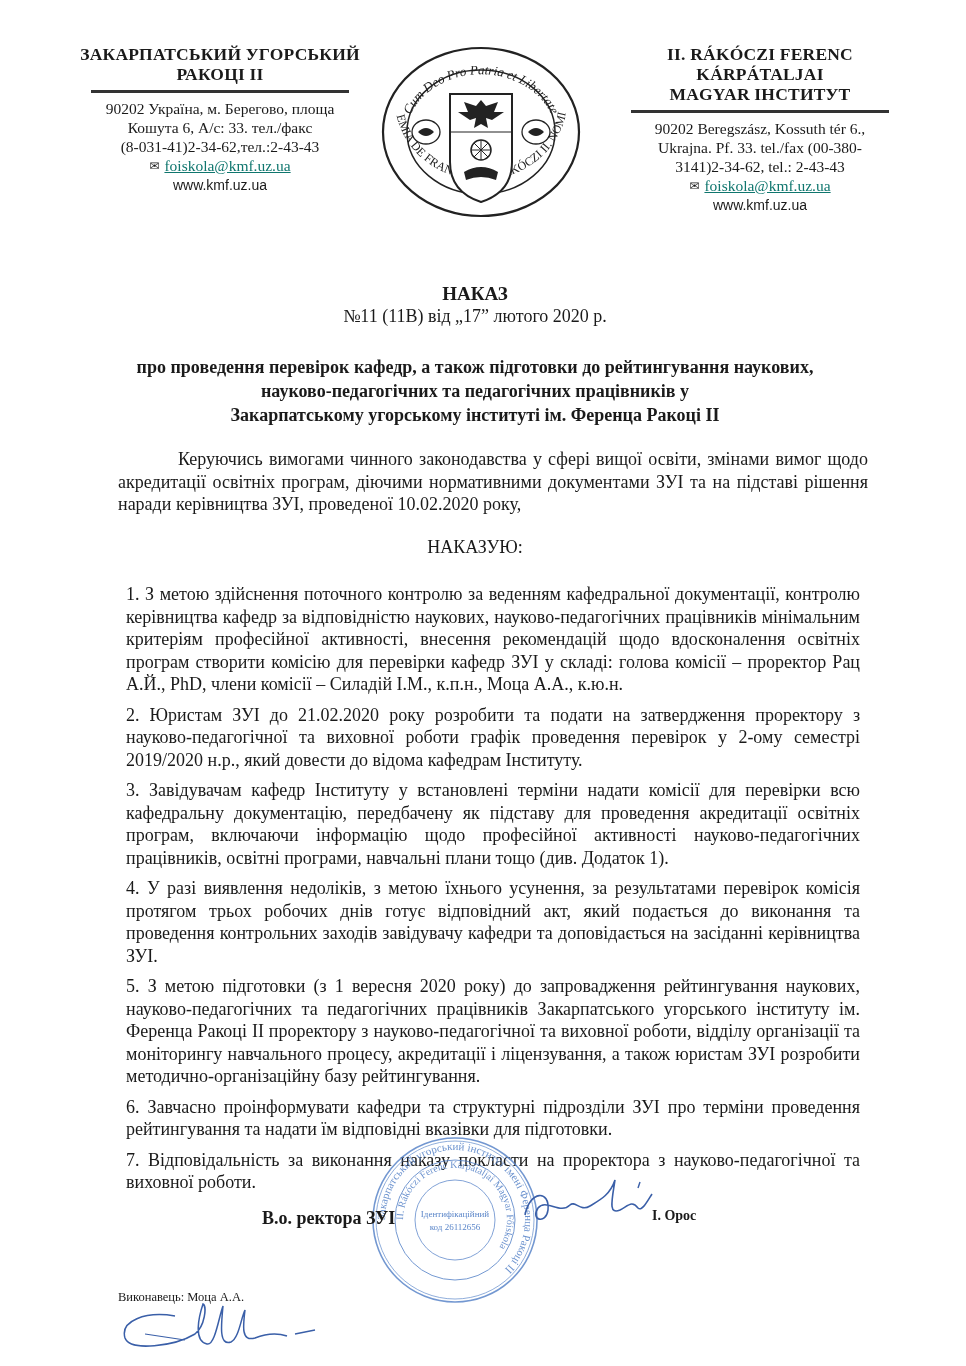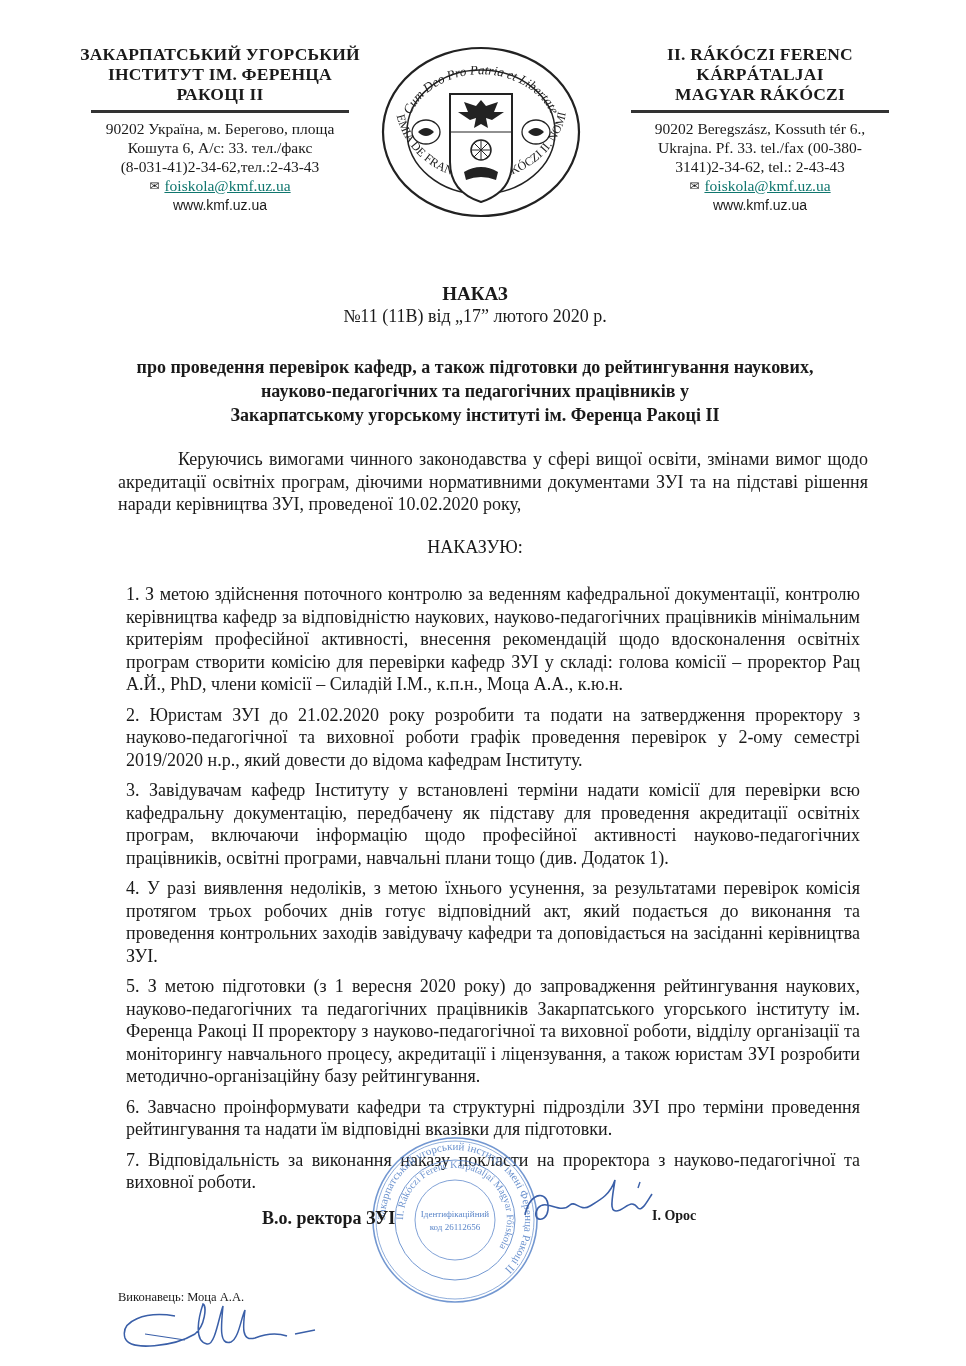--- a/index.html
+++ b/index.html
@@ -44,21 +44,20 @@
   .stamp { position: absolute; left: 370px; top: 1135px; width: 170px; height: 170px; }
   .signature1 { position: absolute; left: 520px; top: 1170px; width: 150px; height: 70px; }
   .executor { left: 118px; top: 1290px; font-size: 12.5px; }
   .signature2 { position: absolute; left: 115px; top: 1296px; width: 210px; height: 62px; }
 </style>
 </head>
 <body>
 
 <div class="lh-block lh-left">
   <div class="lh-title">ЗАКАРПАТСЬКИЙ УГОРСЬКИЙ</div>
-  <div class="lh-title">ІНСТИТУТ ІМ. ФЕРЕНЦА</div>
   <div class="lh-title">РАКОЦІ ІІ</div>
   <div class="lh-rule"></div>
   <div class="lh-addr">90202 Україна, м. Берегово, площа</div>
   <div class="lh-addr">Кошута 6, А/с: 33. тел./факс</div>
   <div class="lh-addr">(8-031-41)2-34-62,тел.:2-43-43</div>
   <div class="lh-email">
     <span class="mail-ic">✉</span><a>foiskola@kmf.uz.ua</a>
   </div>
   <div class="lh-web">www.kmf.uz.ua</div>
 </div>
@@ -91,21 +90,21 @@
 
   <ellipse cx="48" cy="90" rx="14" ry="12" fill="none" stroke="#222" stroke-width="1.3"></ellipse>
   <ellipse cx="158" cy="90" rx="14" ry="12" fill="none" stroke="#222" stroke-width="1.3"></ellipse>
   <path d="M 40 90 Q 48 82 56 90 Q 48 98 40 90" fill="#222"></path>
   <path d="M 150 90 Q 158 82 166 90 Q 158 98 150 90" fill="#222"></path>
 </svg>
 
 <div class="lh-block lh-right">
   <div class="lh-title">II. RÁKÓCZI FERENC</div>
   <div class="lh-title">KÁRPÁTALJAI</div>
-  <div class="lh-title">MAGYAR RÁKÓCZI</div>
+  <div class="lh-title">MAGYAR ІНСТИТУТ</div>
   <div class="lh-rule"></div>
   <div class="lh-addr">90202 Beregszász, Kossuth tér 6.,</div>
   <div class="lh-addr">Ukrajna. Pf. 33. tel./fax (00-380-</div>
   <div class="lh-addr">3141)2-34-62, tel.: 2-43-43</div>
   <div class="lh-email">
     <span class="mail-ic">✉</span><a>foiskola@kmf.uz.ua</a>
   </div>
   <div class="lh-web">www.kmf.uz.ua</div>
 </div>
 

